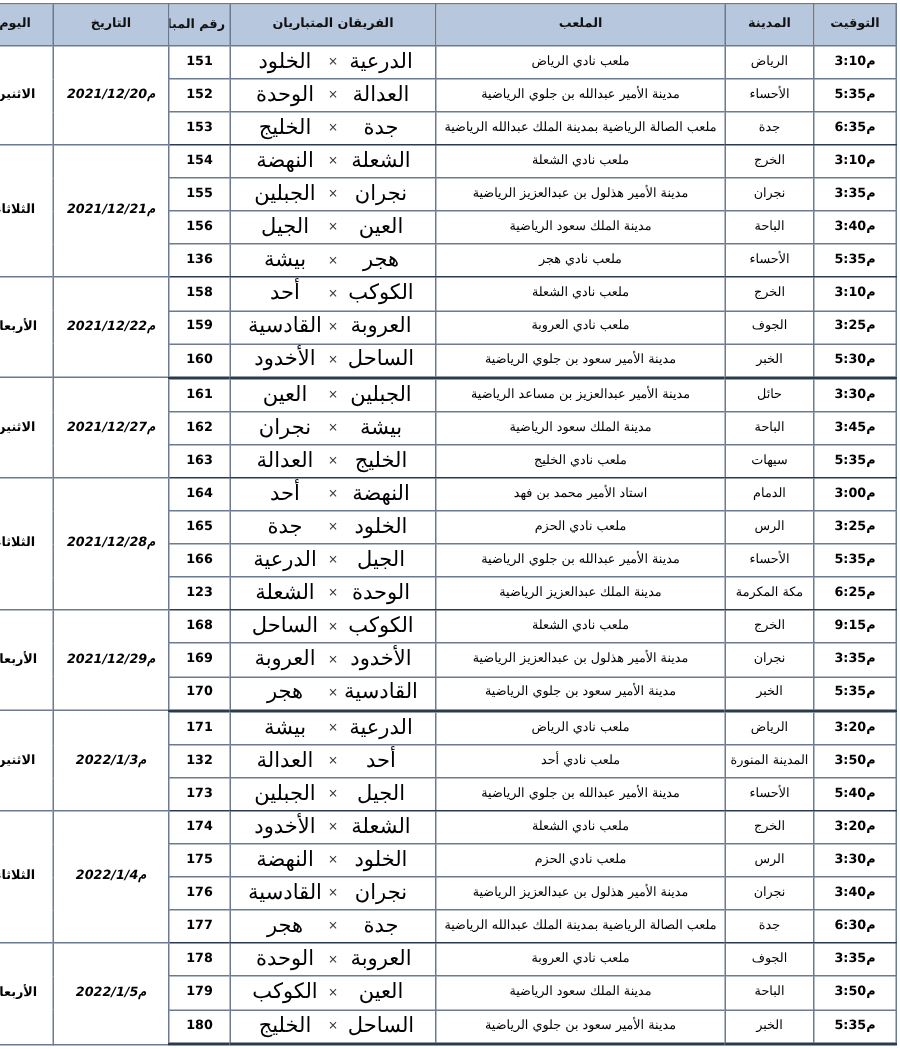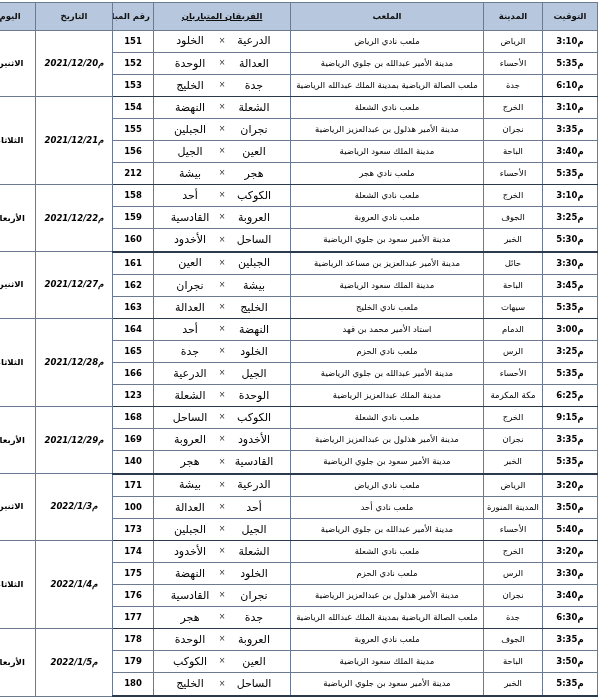--- a/index.html
+++ b/index.html
@@ -44,21 +44,21 @@
     background: #b7c7dd;
     font-weight: bold;
     font-size: 9px;
     height: 27px;
     border: 1px solid #4a5b72;
     color: #111111;
   }
   th.col-day    { width: 44px; }
   th.col-date   { width: 70px; }
   th.col-num    { width: 34px; }
-  th.col-teams  { width: 130px; text-decoration: underline; }
+  th.col-teams  { width: 130px; }
   th.col-stad   { width: 186px; }
   th.col-city   { width: 52px; }
   th.col-time   { width: 48px; }
   td.day {
     font-weight: bold;
     font-size: 8.5px;
   }
   td.date {
     font-weight: bold;
     font-size: 9px;
@@ -79,21 +79,21 @@
     align-items: center;
     justify-content: space-between;
     width: 100%;
     height: 100%;
     box-sizing: border-box;
     padding: 0 8px;
   }
   .team {
     flex: 1 1 0;
     text-align: center;
-    font-size: 11px;
+    font-size: 14px;
   }
   .vs {
     flex: 0 0 14px;
     text-align: center;
     font-size: 8px;
     color: #333;
   }
   td.stadium { font-size: 8.5px; }
   td.city    { font-size: 8.5px; }
   td.time {
@@ -145,21 +145,21 @@
           <td class="teams">
             <div class="match-teams">
               <span class="team">العدالة</span>
               <span class="vs">×</span>
               <span class="team">الوحدة</span>
             </div>
           </td>
           <td class="num">152</td>
         </tr>
         <tr class="group-end">
-          <td class="time">6:10م</td>
+          <td class="time">6:35م</td>
           <td class="city">جدة</td>
           <td class="stadium">ملعب الصالة الرياضية بمدينة الملك عبدالله الرياضية</td>
           <td class="teams">
             <div class="match-teams">
               <span class="team">جدة</span>
               <span class="vs">×</span>
               <span class="team">الخليج</span>
             </div>
           </td>
           <td class="num">153</td>
@@ -209,21 +209,21 @@
           <td class="time">5:35م</td>
           <td class="city">الأحساء</td>
           <td class="stadium">ملعب نادي هجر</td>
           <td class="teams">
             <div class="match-teams">
               <span class="team">هجر</span>
               <span class="vs">×</span>
               <span class="team">بيشة</span>
             </div>
           </td>
-          <td class="num">212</td>
+          <td class="num">136</td>
         </tr>
         <tr>
           <td class="time">3:10م</td>
           <td class="city">الخرج</td>
           <td class="stadium">ملعب نادي الشعلة</td>
           <td class="teams">
             <div class="match-teams">
               <span class="team">الكوكب</span>
               <span class="vs">×</span>
               <span class="team">أحد</span>
@@ -386,21 +386,21 @@
           <td class="time">5:35م</td>
           <td class="city">الخبر</td>
           <td class="stadium">مدينة الأمير سعود بن جلوي الرياضية</td>
           <td class="teams">
             <div class="match-teams">
               <span class="team">القادسية</span>
               <span class="vs">×</span>
               <span class="team">هجر</span>
             </div>
           </td>
-          <td class="num">140</td>
+          <td class="num">170</td>
         </tr>
         <tr>
           <td class="time">3:20م</td>
           <td class="city">الرياض</td>
           <td class="stadium">ملعب نادي الرياض</td>
           <td class="teams">
             <div class="match-teams">
               <span class="team">الدرعية</span>
               <span class="vs">×</span>
               <span class="team">بيشة</span>
@@ -414,21 +414,21 @@
           <td class="time">3:50م</td>
           <td class="city">المدينة المنورة</td>
           <td class="stadium">ملعب نادي أحد</td>
           <td class="teams">
             <div class="match-teams">
               <span class="team">أحد</span>
               <span class="vs">×</span>
               <span class="team">العدالة</span>
             </div>
           </td>
-          <td class="num">100</td>
+          <td class="num">132</td>
         </tr>
         <tr class="group-end">
           <td class="time">5:40م</td>
           <td class="city">الأحساء</td>
           <td class="stadium">مدينة الأمير عبدالله بن جلوي الرياضية</td>
           <td class="teams">
             <div class="match-teams">
               <span class="team">الجيل</span>
               <span class="vs">×</span>
               <span class="team">الجبلين</span>

